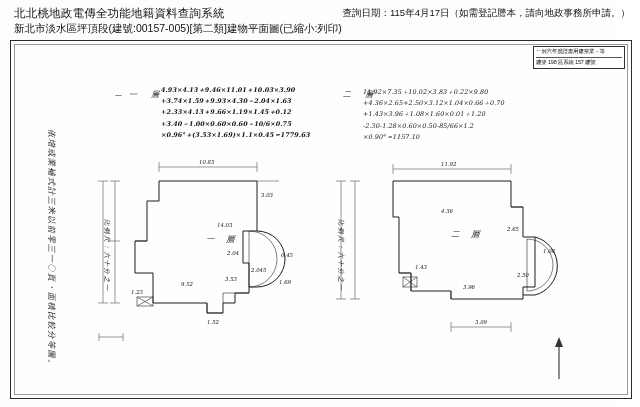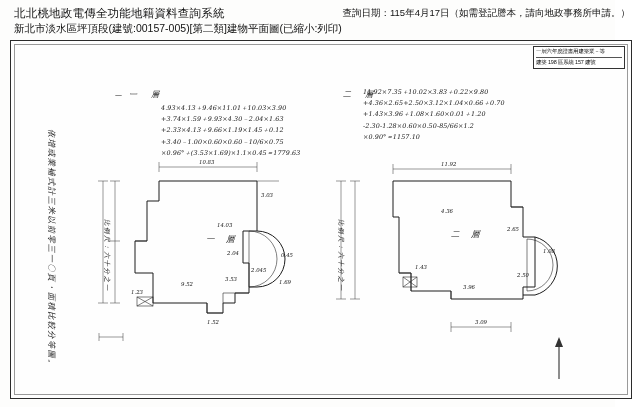--- a/index.html
+++ b/index.html
@@ -170,21 +170,21 @@
       <div class="l2">建築 198 區系統 157 建號</div>
     </div>
 
     <div class="vnote hand">依增或業補式計三米以前零三一〇頁・面積比較分等圖。</div>
 
     <div class="vscale hand" style="left:100px; top:178px;">比例尺：六十分之一</div>
     <div class="vscale hand" style="left:334px; top:178px;">比例尺：六十分之一</div>
 
     <div class="note-lead hand" style="left:104px; top:50px;">—</div>
     <div class="note-label hand" style="left:118px; top:48px;">一　層</div>
-    <div class="note-block hand" style="left:150px; top:62px;">4.93×4.13＋9.46×11.01＋10.03×3.90
+    <div class="note-block hand" style="left:150px; top:44px;font-weight:bold;">4.93×4.13＋9.46×11.01＋10.03×3.90
 +3.74×1.59＋9.93×4.30－2.04×1.63
 +2.33×4.13＋9.66×1.19×1.45＋0.12
 +3.40－1.00×0.60×0.60－10/6×0.75
 ×0.96°＋(3.53×1.69)×1.1×0.45＝1779.63</div>
 
     <div class="note-label hand" style="left:332px; top:48px;">二　層</div>
     <div class="note-block hand" style="left:352px; top:46px;">11.92×7.35＋10.02×3.83＋0.22×9.80
 +4.36×2.65+2.50×3.12×1.04×0.66＋0.70
 +1.43×3.96＋1.08×1.60×0.01＋1.20
 -2.30-1.28×0.60×0.50-85/66×1.2

